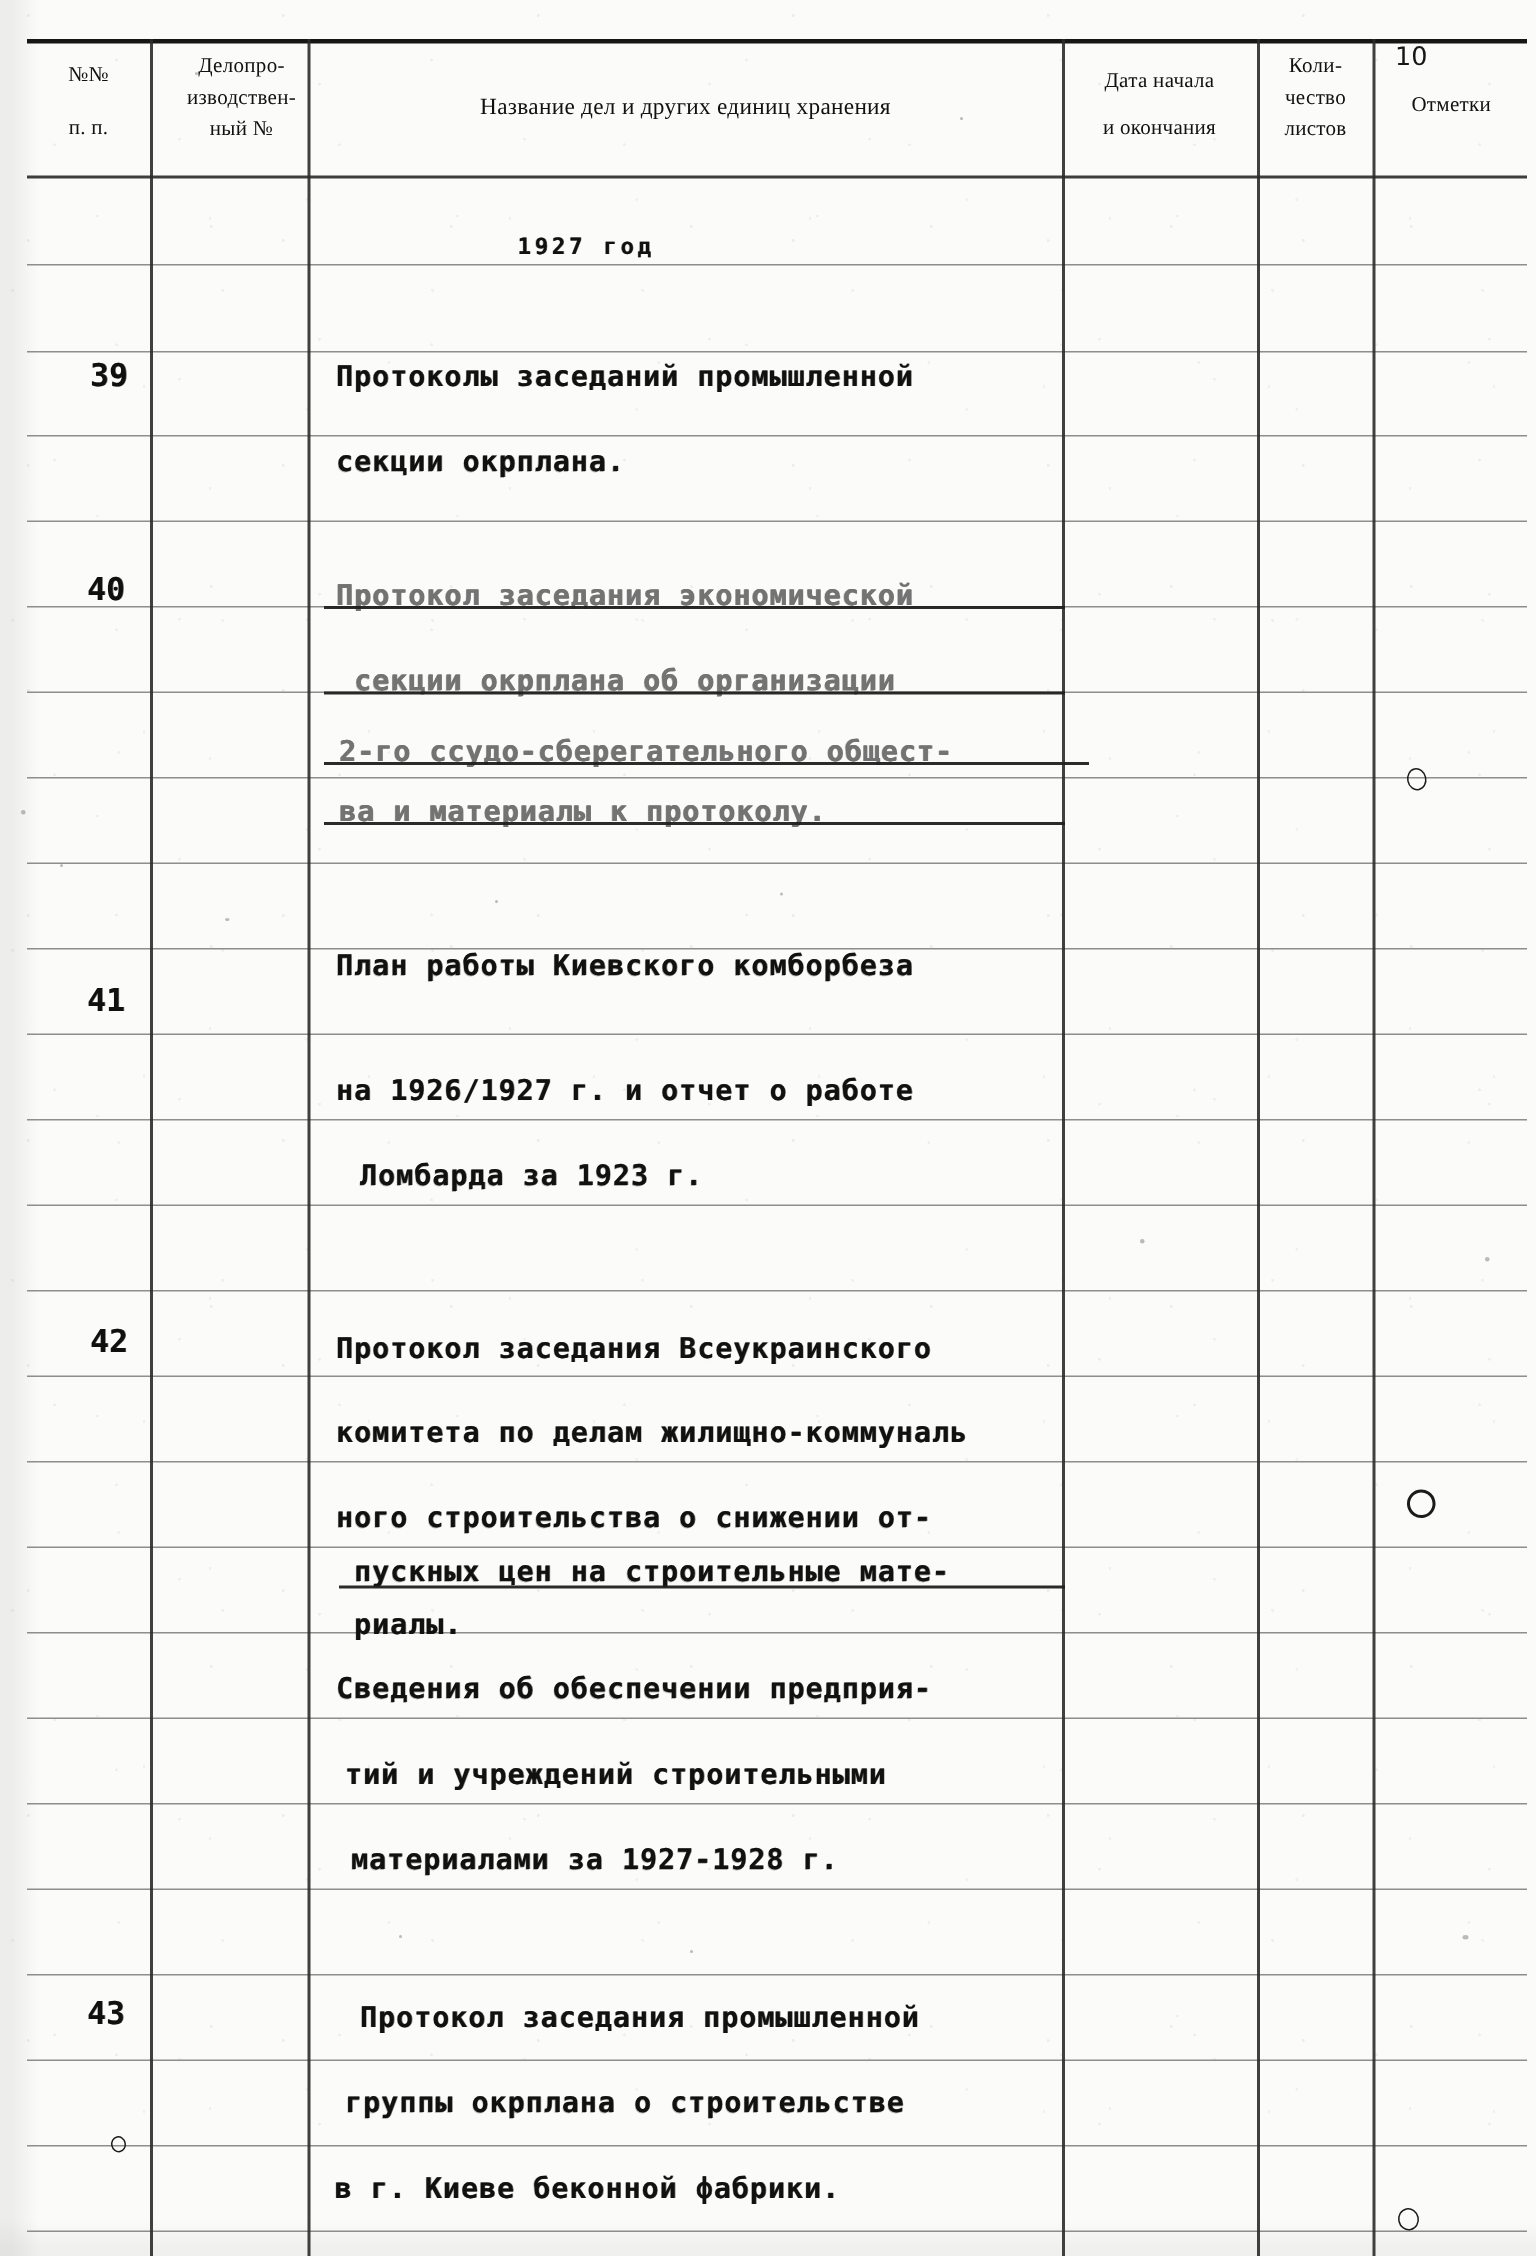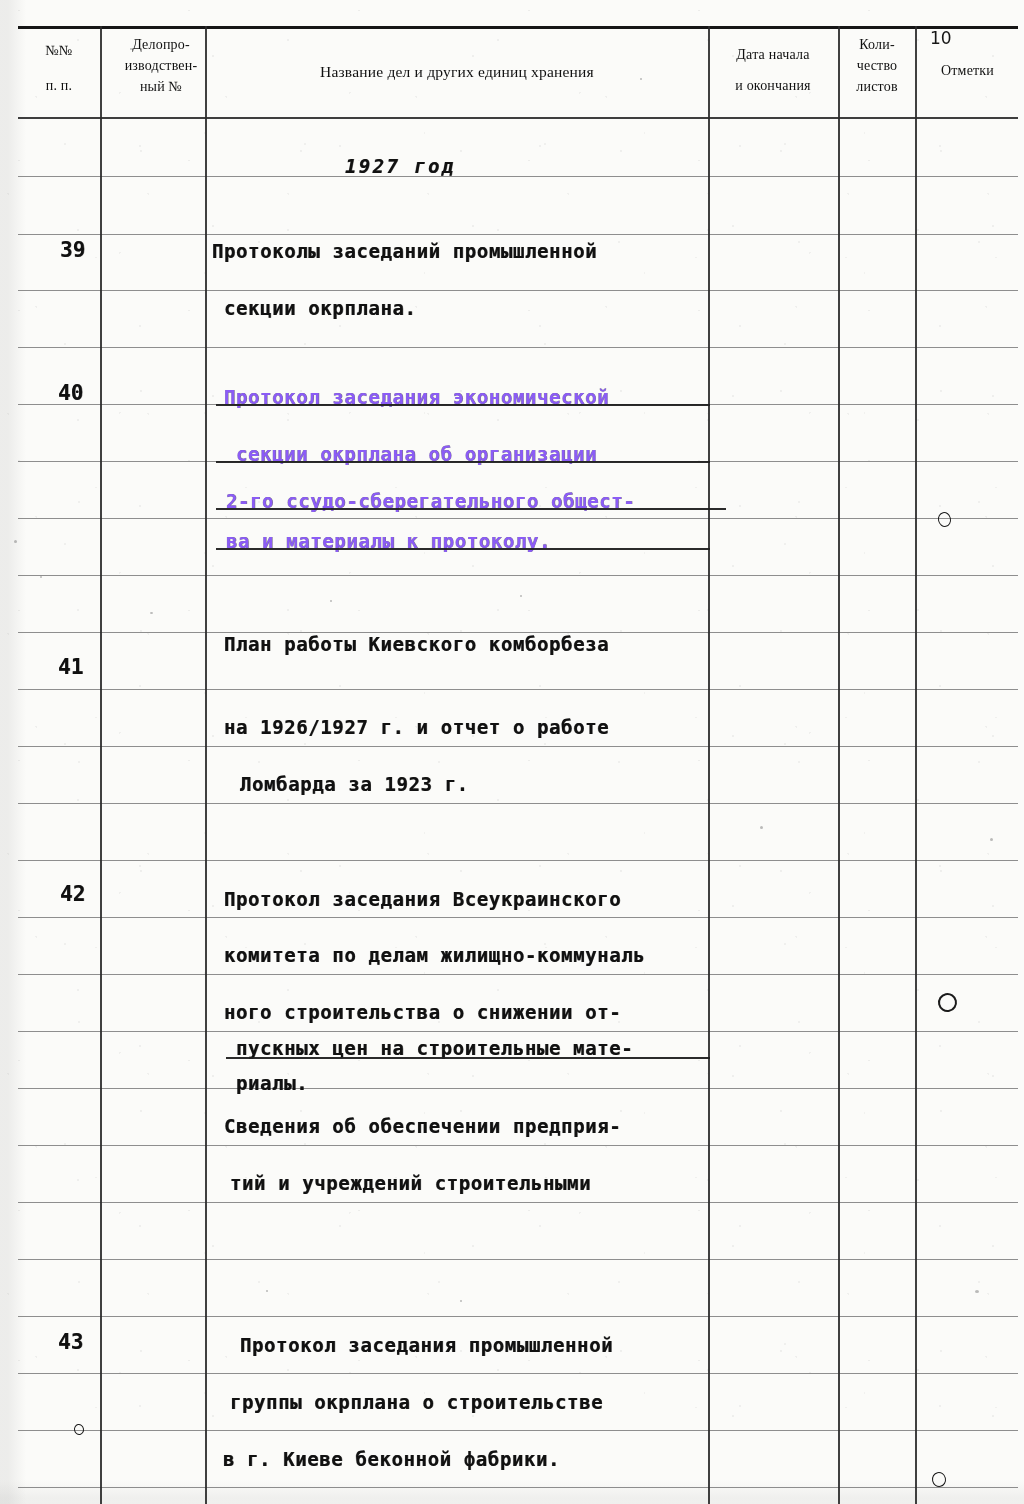--- a/index.html
+++ b/index.html
@@ -90,25 +90,24 @@
     font-family: "DejaVu Sans Mono", "Liberation Mono", monospace;
     font-weight: 700;
     font-size: 19px;
     letter-spacing: .6px;
     color: #111;
     white-space: nowrap;
     text-shadow: 0.4px 0 0 rgba(20,20,20,.55), -0.35px 0.35px 0 rgba(20,20,20,.30);
   }
   .tw.year {
     letter-spacing: 2.4px;
-    font-size: 19px;
-    font-style: italic;
+    font-size: 15px;
   }
   .tw.struck {
-    color: #8b5cf6;
+    color: #737373;
   }
   
   .strike {
     position: absolute;
     height: 2px;
     background: #202020;
     opacity: .95;
   }
 
   
@@ -214,21 +213,21 @@
 
   <div class="hcell small" style="left:917px; top:60px; width:101px;">
     <div>Отметки</div>
   </div>
 
   <div class="hw-num" style="left:930px; top:28px;">10</div>
 
   <div class="tw year" style="left:345px; top:155px;">1927 год</div>
 
   <div class="rownum" style="left:60px; top:238px;">39</div>
-  <div class="tw" style="left:212px; top:240px;">Протоколы заседаний промышленной</div>
+  <div class="tw" style="left:224px; top:240px;">Протоколы заседаний промышленной</div>
   <div class="tw" style="left:224px; top:297px;">секции окрплана.</div>
 
   <div class="rownum" style="left:58px; top:381px;">40</div>
 
   <div class="tw struck" style="left:224px; top:386px;">Протокол заседания экономической</div>
   <div class="strike" style="left:216px; top:404px; width:494px;"></div>
 
   <div class="tw struck" style="left:236px; top:443px;">секции окрплана об организации</div>
   <div class="strike" style="left:216px; top:461px; width:494px;"></div>
 
@@ -249,20 +248,21 @@
 
   <div class="tw" style="left:224px; top:888px;">Протокол  заседания Всеукраинского</div>
   <div class="tw" style="left:224px; top:944px;">комитета по делам жилищно-коммуналь</div>
   <div class="tw" style="left:224px; top:1001px;">ного строительства о снижении от-</div>
   <div class="tw" style="left:236px; top:1037px;">пускных цен на строительные мате-</div>
   <div class="strike" style="left:226px; top:1057px; width:484px;"></div>
   <div class="tw" style="left:236px; top:1072px;">риалы.</div>
 
   <div class="tw" style="left:224px; top:1115px;">Сведения об обеспечении предприя-</div>
   <div class="tw" style="left:230px; top:1172px;">тий и учреждений строительными</div>
+  <div class="tw" style="left:234px; top:1229px;">материалами за 1927-1928 г.</div>
 
   <div class="ring" style="left:938px; top:993px; width:15px; height:15px;"></div>
 
   <div class="rownum" style="left:58px; top:1330px;">43</div>
   <div class="tw" style="left:240px; top:1334px;">Протокол заседания промышленной</div>
   <div class="tw" style="left:230px; top:1391px;">группы окрплана о строительстве</div>
   <div class="tw" style="left:223px; top:1448px;">в г. Киеве беконной фабрики.</div>
 
   <div class="ring thin" style="left:932px; top:1472px; width:12px; height:13px;"></div>
   <div class="ring thin" style="left:74px; top:1424px; width:8px; height:9px; border-width:1.3px;"></div>

